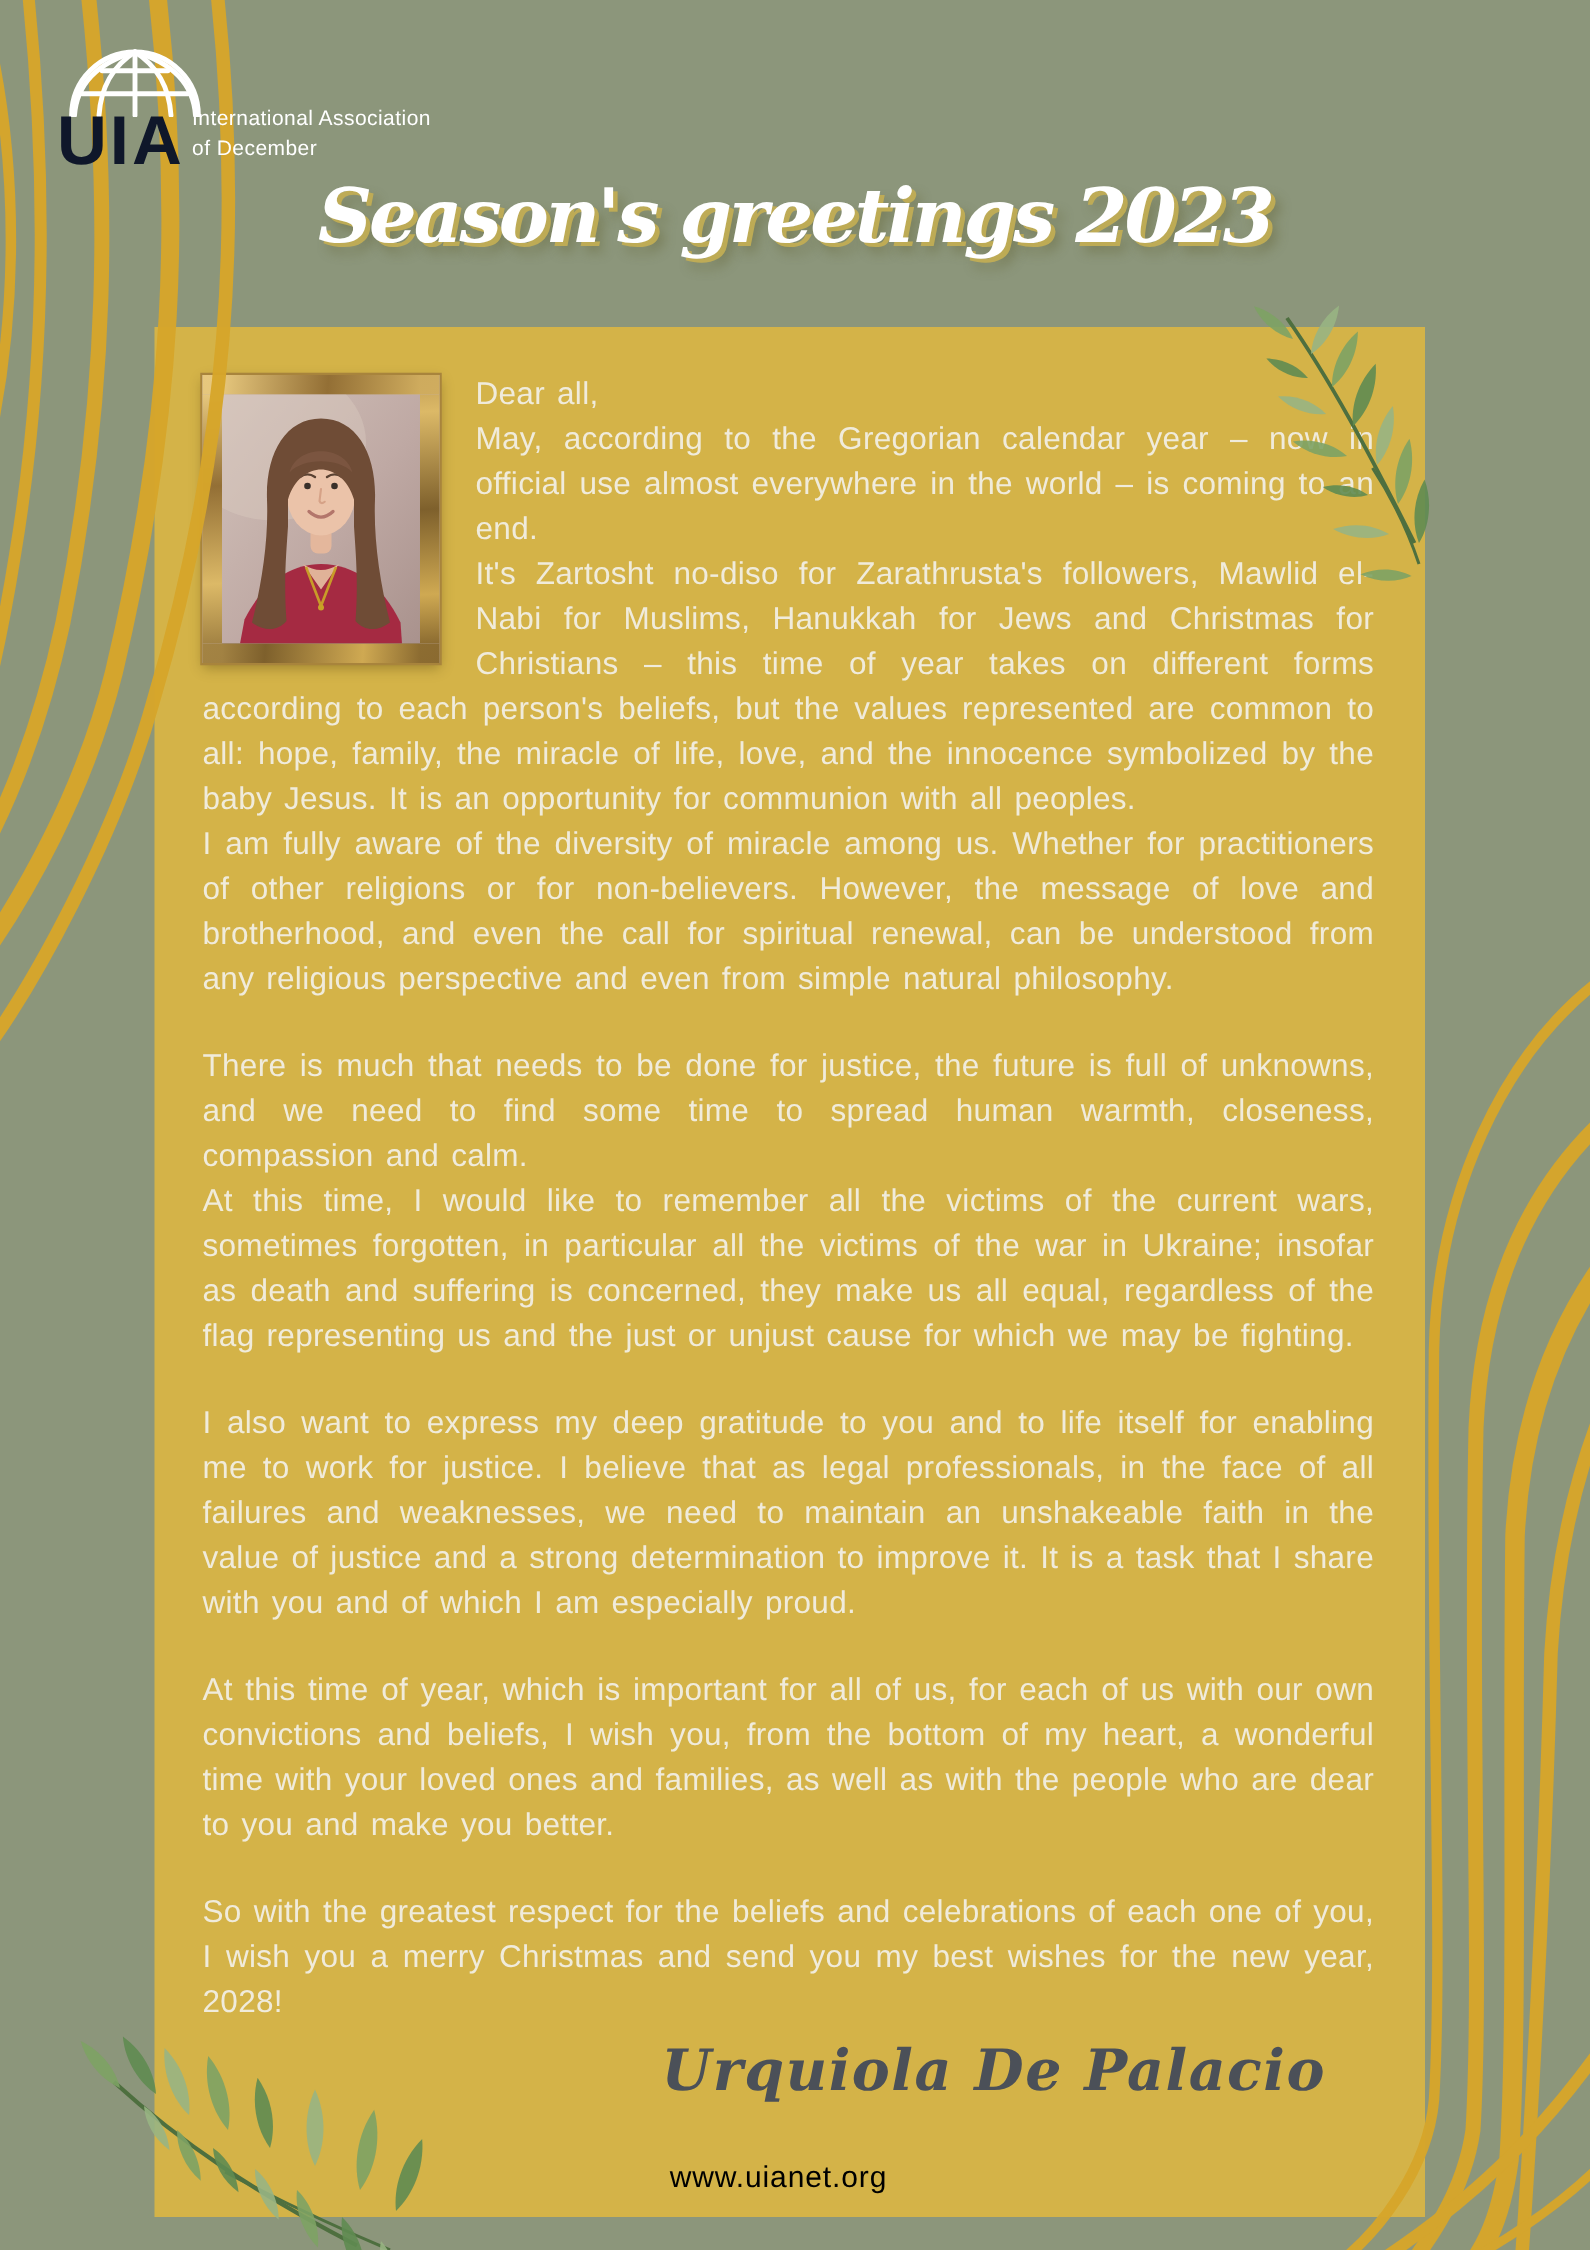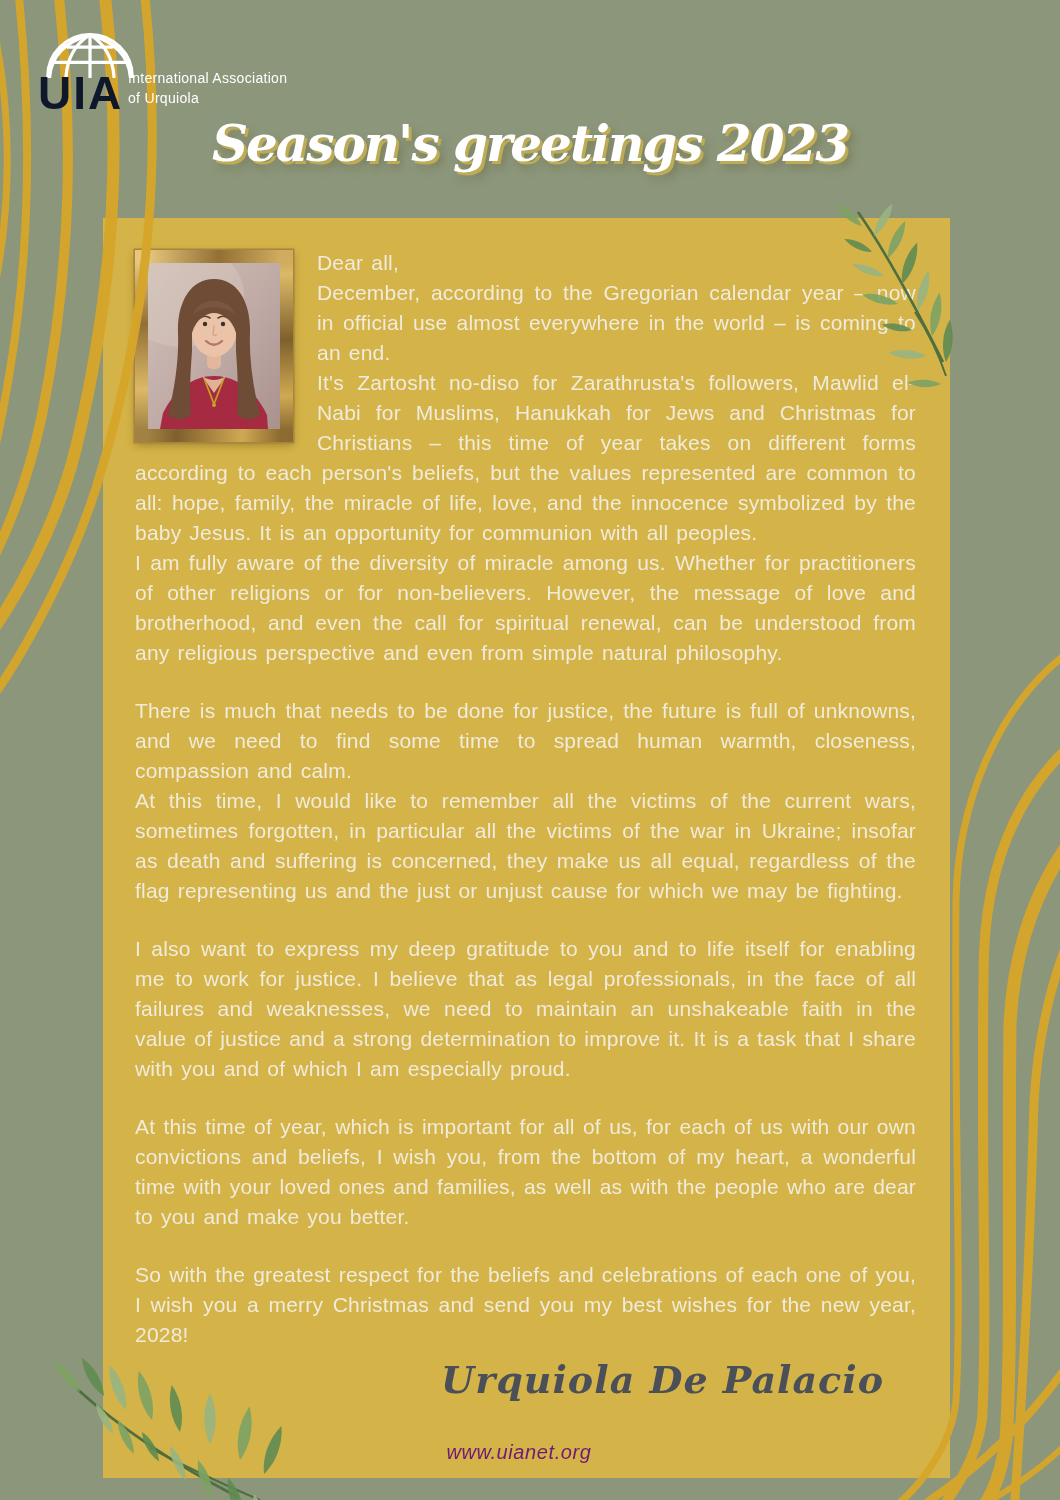--- a/index.html
+++ b/index.html
@@ -34,21 +34,21 @@
 
   .para{margin:0;color:#F0EBDB;font-size:21px;line-height:30px;text-align:justify;
     letter-spacing:.2px;word-spacing:2px;}
   .para.gap{margin-top:28px;}
 
   .signature{margin-top:7px;padding-right:32px;text-align:right;
     font-family:"DejaVu Serif",serif;font-style:italic;font-weight:700;
     font-size:38px;letter-spacing:1px;color:#4B5058;}
 
   .website{position:absolute;left:0;right:15px;bottom:14px;text-align:center;
-    color:#701a75;font-size:20px;letter-spacing:.6px;cursor:pointer;font-style:italic;}
+    color:#000000;font-size:20px;letter-spacing:.6px;cursor:pointer;}
 </style>
 </head>
 <body>
 
 <div class="page">
 
   <div class="panel">
     <div class="portrait-frame">
       <svg width="132" height="166" viewBox="0 0 132 166">
         <defs>
@@ -71,21 +71,21 @@
         <path d="M12 166 L15 150 C27 126 45 113 66 113 C88 113 107 127 119 152 L120 166 Z" fill="#A52A42"></path>
         <path d="M54 113 L66 130 L78 113 Q66 121 54 113 Z" fill="#E0B298"></path>
         <path d="M56 115 L66 141 L76 115" stroke="#C9A227" stroke-width="1.8" fill="none" opacity=".95"></path>
         <circle cx="66" cy="142" r="2" fill="#C9A227"></circle>
         <path d="M66 16 C42 16 29 40 30 70 C31 96 27 124 20 152 C28 158 37 158 43 151 C41 124 43 104 44 88 L44 70 C48 56 58 50 66 50 C74 50 84 56 88 70 L88 88 C89 104 91 124 89 151 C95 158 104 158 112 152 C105 124 101 96 102 70 C103 40 90 16 66 16 Z" fill="#6F4C36"></path>
         <path d="M45 52 C50 33 82 33 87 52 C78 42 54 42 45 52 Z" fill="#7b5540"></path>
       </svg>
     </div>
 
     <p class="para">Dear all,</p>
-    <p class="para">December, according to the Gregorian calendar year – now in official use almost everywhere in the world – is coming to an end.</p>
+    <p class="para">May, according to the Gregorian calendar year – now in official use almost everywhere in the world – is coming to an end.</p>
     <p class="para">It's Zartosht no-diso for Zarathrusta's followers, Mawlid el-Nabi for Muslims, Hanukkah for Jews and Christmas for Christians – this time of year takes on different forms according to each person's beliefs, but the values represented are common to all: hope, family, the miracle of life, love, and the innocence symbolized by the baby Jesus. It is an opportunity for communion with all peoples.</p>
     <p class="para">I am fully aware of the diversity of miracle among us. Whether for practitioners of other religions or for non-believers. However, the message of love and brotherhood, and even the call for spiritual renewal, can be understood from any religious perspective and even from simple natural philosophy.</p>
     <p class="para gap">There is much that needs to be done for justice, the future is full of unknowns, and we need to find some time to spread human warmth, closeness, compassion and calm.</p>
     <p class="para">At this time, I would like to remember all the victims of the current wars, sometimes forgotten, in particular all the victims of the war in Ukraine; insofar as death and suffering is concerned, they make us all equal, regardless of the flag representing us and the just or unjust cause for which we may be fighting.</p>
     <p class="para gap">I also want to express my deep gratitude to you and to life itself for enabling me to work for justice. I believe that as legal professionals, in the face of all failures and weaknesses, we need to maintain an unshakeable faith in the value of justice and a strong determination to improve it. It is a task that I share with you and of which I am especially proud.</p>
     <p class="para gap">At this time of year, which is important for all of us, for each of us with our own convictions and beliefs, I wish you, from the bottom of my heart, a wonderful time with your loved ones and families, as well as with the people who are dear to you and make you better.</p>
     <p class="para gap">So with the greatest respect for the beliefs and celebrations of each one of you, I wish you a merry Christmas and send you my best wishes for the new year, 2028!</p>
 
     <div class="signature">Urquiola De Palacio</div>
     <div class="website">www.uianet.org</div>
@@ -161,19 +161,19 @@
         <path d="M50 13 C 69 25 74 42 75 57"></path>
         <path d="M50 13 C 16 23 9 43 8 57"></path>
         <path d="M50 13 C 84 23 91 43 92 57"></path>
         <path d="M27 26 H 73"></path>
         <path d="M13 42 H 87"></path>
       </g>
     </svg>
     <div class="logo-acronym">UIA</div>
     <div class="logo-org">
       <div>International Association</div>
-      <div>of Urquiola</div>
+      <div>of December</div>
     </div>
   </div>
 
   <h1 class="title">Season's greetings 2023</h1>
 
 </div>
 
 </body></html>

